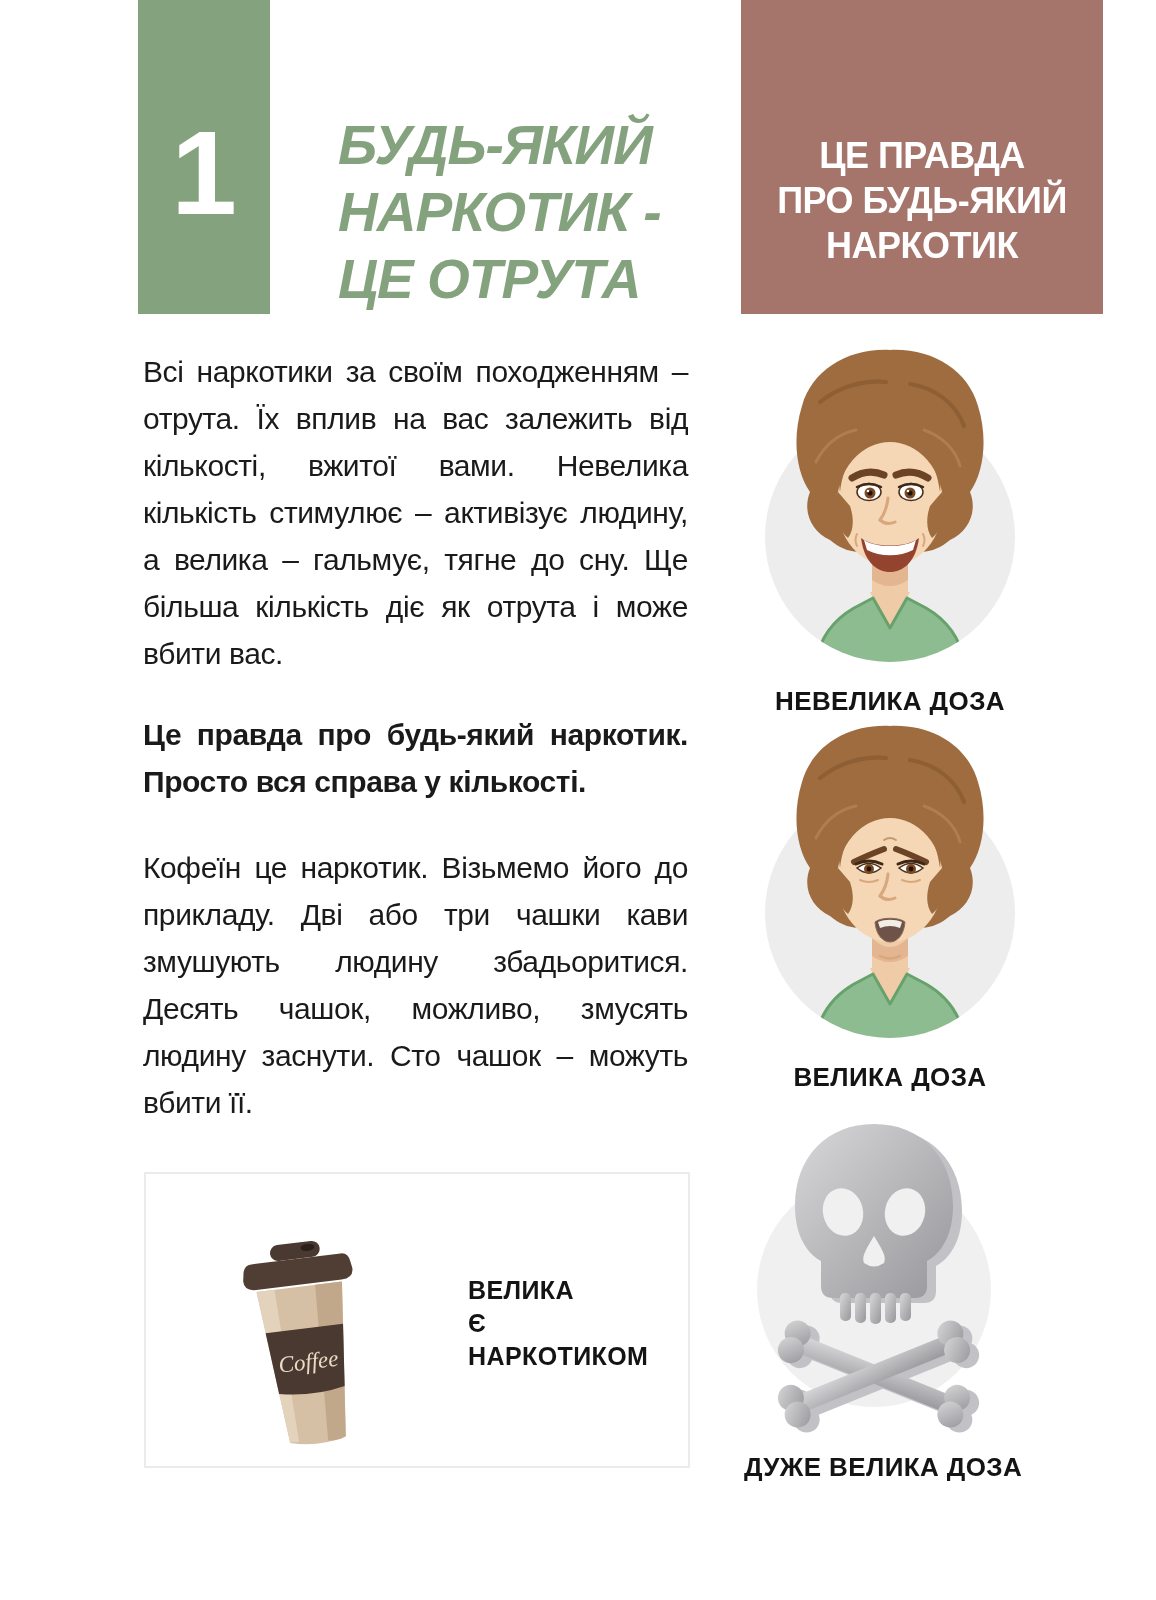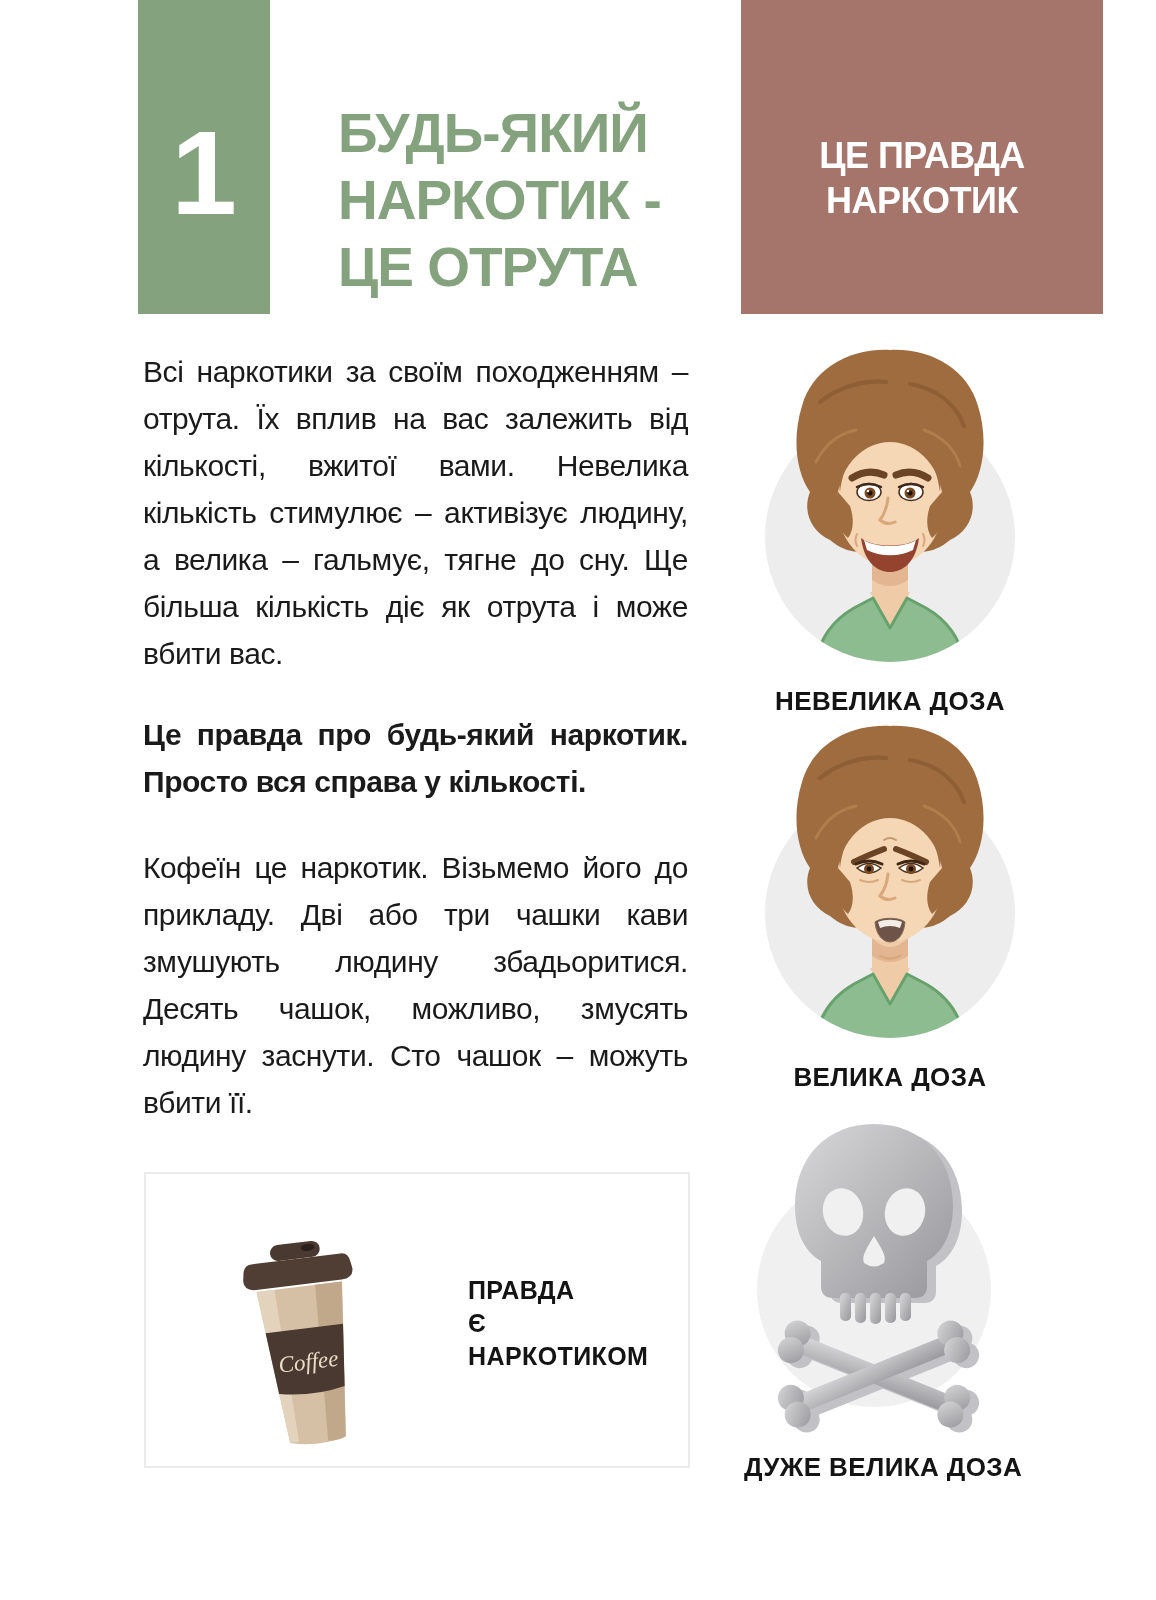--- a/index.html
+++ b/index.html
@@ -11,23 +11,23 @@
   
   .num-box {
     position:absolute; left:138px; top:0; width:132px; height:314px;
     background:#84A27D; display:flex; align-items:center; justify-content:center;
   }
   .num-box .num {
     color:#ffffff; font-size:118px; font-weight:700; line-height:1;
     transform:translateY(16px); font-stretch:condensed;
   }
   .title {
-    position:absolute; left:338px; top:100px;
+    position:absolute; left:338px; top:112px;
     color:#84A27D; font-weight:700; font-size:55px; line-height:67px;
-    letter-spacing:-1px; font-stretch:condensed; white-space:nowrap;
+    letter-spacing:-1px; font-stretch:condensed; white-space:nowrap;font-style:italic;
   }
   .callout {
     position:absolute; left:741px; top:0; width:362px; height:314px;
     background:#A5746B; color:#ffffff; font-weight:700;
     font-size:36px; line-height:45px; text-align:center;
     letter-spacing:-0.5px; font-stretch:condensed;
     box-sizing:border-box; padding-top:133px;
   }
 
   
@@ -72,20 +72,21 @@
   </div>
 
   <div class="title">
     <div>БУДЬ-ЯКИЙ</div>
     <div>НАРКОТИК -</div>
     <div>ЦЕ ОТРУТА</div>
   </div>
 
   <div class="callout">
     <div>ЦЕ ПРАВДА</div>
+    <div>ПРО БУДЬ-ЯКИЙ</div>
     <div>НАРКОТИК</div>
   </div>
 
   <div class="column">
     <p>Всі наркотики за своїм походженням – отрута. Їх вплив на вас залежить від кількості, вжитої вами. Невелика кількість стимулює – активізує людину, а велика – гальмує, тягне до сну. Ще більша кількість діє як отрута і може вбити вас.</p>
     <p class="bold">Це правда про будь-який наркотик. Просто вся справа у кількості.</p>
     <p>Кофеїн це наркотик. Візьмемо його до прикладу. Дві або три чашки кави змушують людину збадьоритися. Десять чашок, можливо, змусять людину заснути. Сто чашок – можуть вбити її.</p>
   </div>
 
   <div class="figure" id="fig-1">
@@ -243,19 +244,19 @@
         <ellipse cx="86" cy="10" rx="7" ry="3.5" fill="#2B201B"></ellipse>
         <path d="M28,20 L118,20 Q126,20 127,30 L128,36 Q128,46 116,46 L30,46 Q18,46 18,36 L19,30 Q20,20 28,20 Z" fill="#503E34"></path>
         <path d="M30,48 L116,48 L101,202 Q73,210 45,202 Z" fill="#D6C0A5"></path>
         <path d="M89,48 L116,48 L101,202 Q91,206 83,204 Z" fill="#C2A88B"></path>
         <path d="M30,48 L48,48 L54,202 Q48,202 45,201 Z" fill="#E4D3BC"></path>
         <path d="M34,90 L112,90 L106,152 Q73,159 40,152 Z" fill="#4A3930"></path>
         <text x="73" y="131" text-anchor="middle" font-size="23" font-style="italic" font-family="Liberation Serif, serif" fill="#E9DDC6">Coffee</text>
       </g>
     </svg>
     <div class="coffee-label">
-      <div>ПРАВДА</div>
+      <div>ВЕЛИКА</div>
       <div>Є</div>
       <div>НАРКОТИКОМ</div>
     </div>
   </div>
 
 </div>
 
 </body></html>

